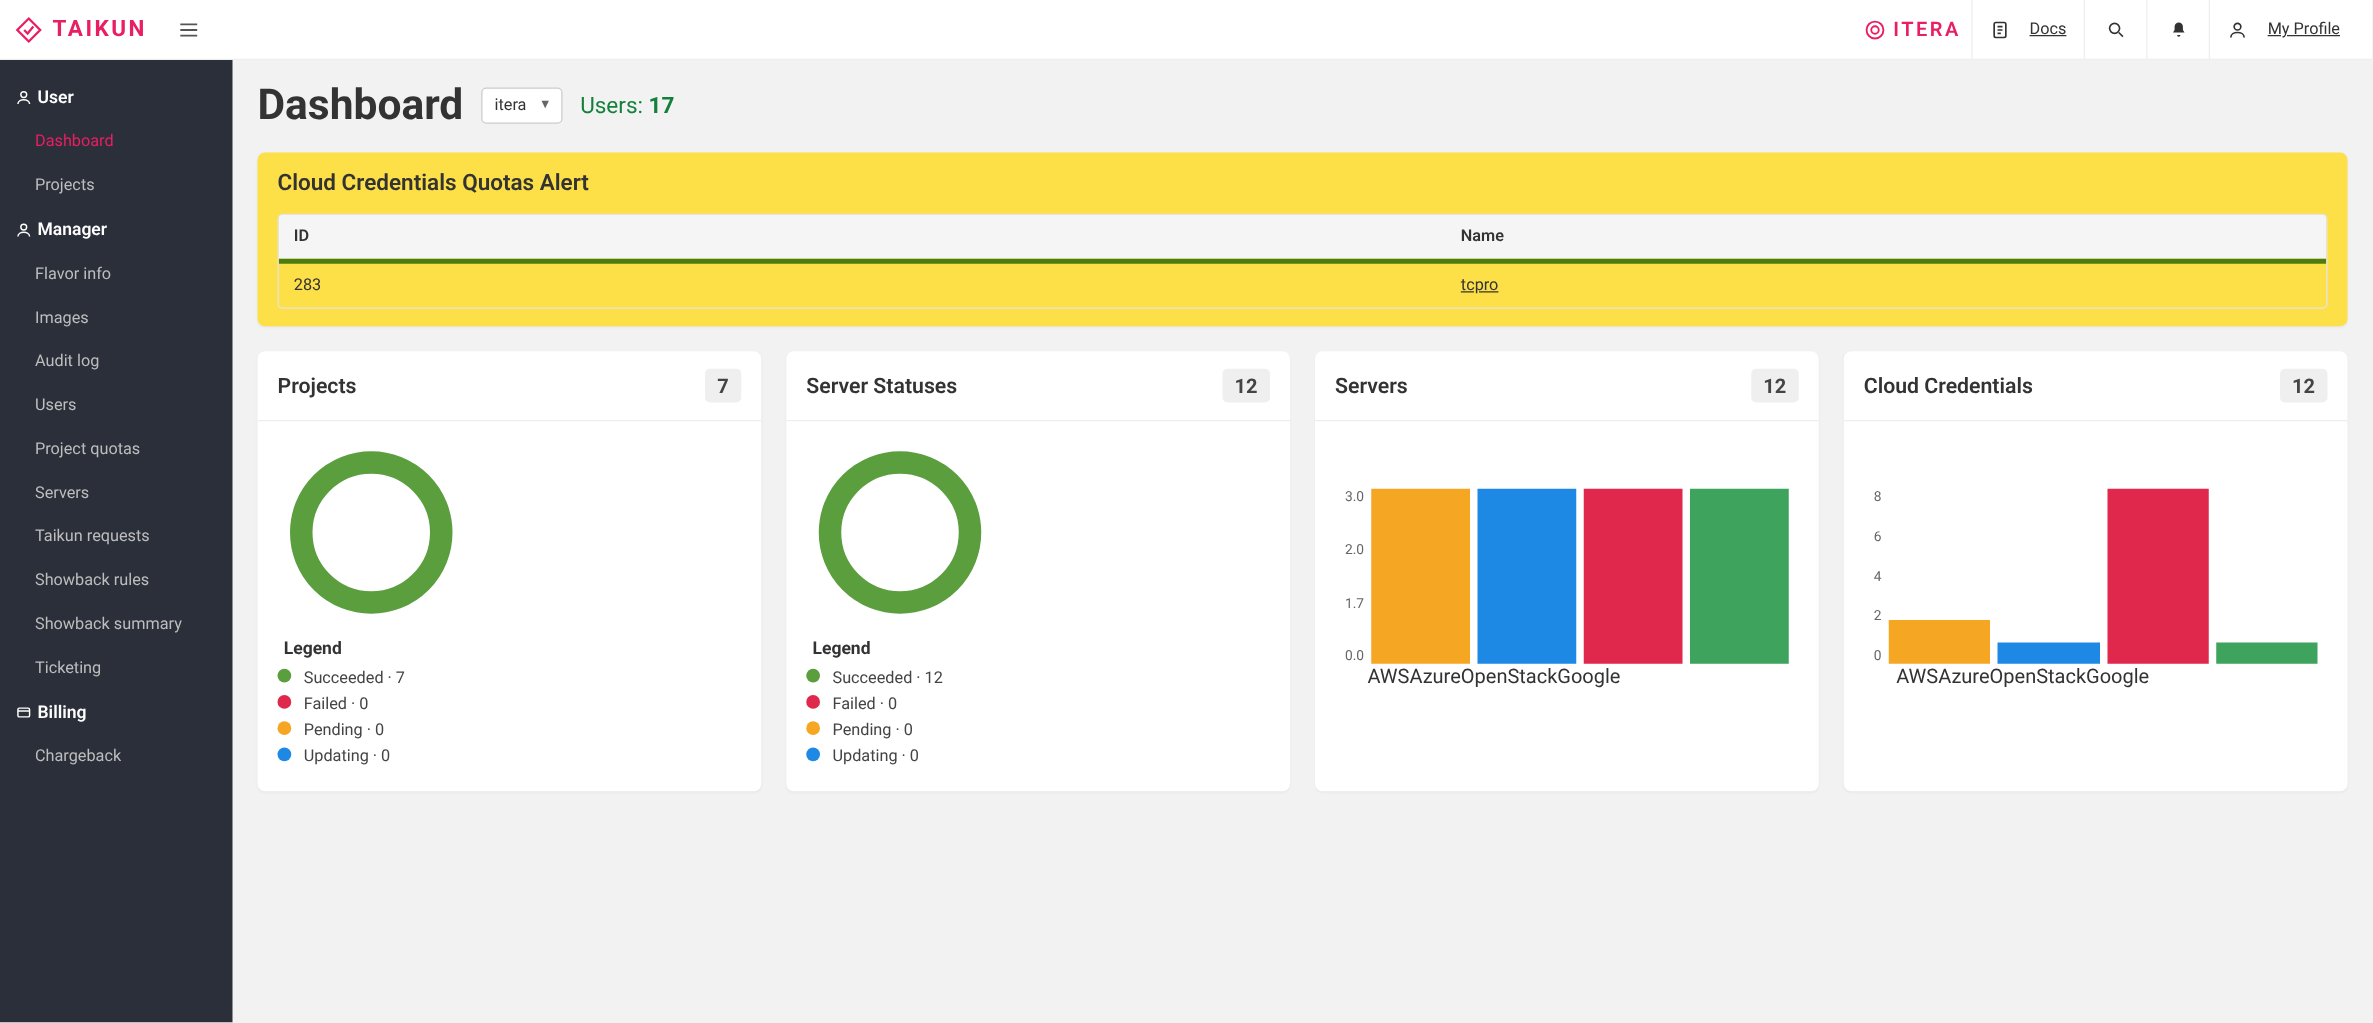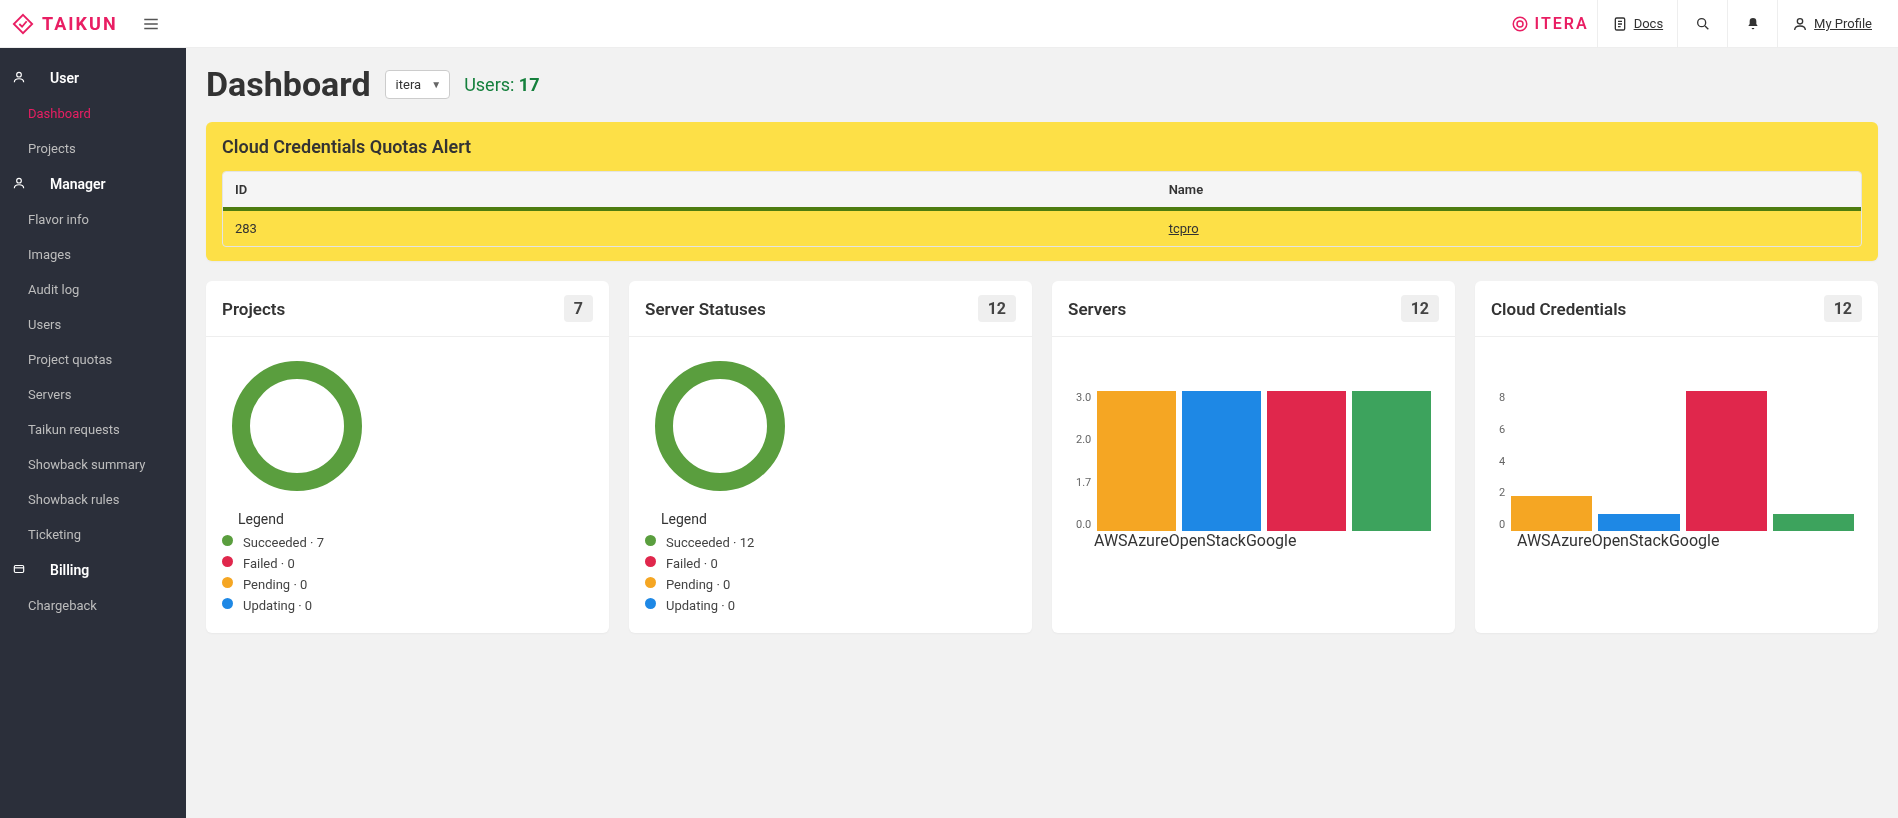--- a/index.html
+++ b/index.html
@@ -5,24 +5,24 @@
 * { box-sizing: border-box; margin: 0; padding: 0; }
 body { font-family: -apple-system, BlinkMacSystemFont, "Segoe UI", Roboto, sans-serif; background: #f2f2f2; color: #333; }
 .topbar { height: 48px; background: #fff; display: flex; align-items: center; padding: 0 12px; border-bottom: 1px solid #eee; position: relative; z-index: 2; }
 .topbar .logo-wrap { display: flex; align-items: flex-start; gap: 8px; }
 .topbar .logo-wrap .logo-text { font-weight: 700; letter-spacing: 2px; color: #e91e63; font-size: 18px; }
 .topbar .menu-toggle { margin-left: 24px; cursor: pointer; }
 .topbar .spacer { flex: 1; }
 .topbar .itera { display: flex; align-items: center; gap: 6px; color: #e91e63; font-weight: 600; letter-spacing: 2px; font-size: 16px; margin-right: 8px; }
 .topbar .top-action { width: 50px; display: flex; align-items: center; justify-content: center; height: 48px; border-left: 1px solid #eee; cursor: pointer; }
 .topbar .top-action a, .topbar .top-action .lbl { margin-left: 6px; text-decoration: underline; color: #333; font-size: 13px; }
-.topbar .top-action.with-text { width: auto; padding: 0 14px; }
+.topbar .top-action.with-text { width: auto; padding: 0 14px; gap: 10px; }
 .layout { display: flex; }
 .sidebar { width: 186px; background: #2b2f3a; color: #c8c8c8; min-height: calc(100vh - 48px); padding-top: 12px; }
-.sidebar .section-head { display: flex; gap: 24px; color: #fff; font-weight: 600; padding: 10px 12px; font-size: 14px; }
+.sidebar .section-head { display: flex; align-items: center; gap: 4px; color: #fff; font-weight: 600; padding: 10px 12px; font-size: 14px; }
 .sidebar .nav-item { padding: 10px 12px 10px 28px; font-size: 13px; color: #bdbdbd; cursor: pointer; }
 .sidebar .nav-item.active { color: #e91e63; }
 .main { flex: 1; padding: 16px 20px; }
 .page-head { display: flex; align-items: center; gap: 14px; margin-bottom: 18px; }
 .page-head h1 { font-weight: 700; font-size: 34px; }
 .page-head .select { background: #fff; border: 1px solid #ccc; border-radius: 4px; padding: 6px 28px 6px 10px; font-size: 13px; position: relative; cursor: pointer; }
 .page-head .select .chev { position: absolute; right: 8px; top: 50%; transform: translateY(-50%); color: #666; font-size: 10px; }
 .page-head .users { color: #15803d; font-size: 18px; }
 .page-head .users .num { font-weight: 700; }
 .card { background: #fde047; border-radius: 6px; padding: 14px 16px; box-shadow: 0 1px 2px rgba(0,0,0,0.04); }
@@ -36,21 +36,21 @@
 .table .trow { display: flex; font-size: 13px; border-top: 4px solid #4d7c0f; }
 .table .trow .td a { text-decoration: underline; color: #333; }
 .grid { display: grid; grid-template-columns: repeat(4, 1fr); gap: 20px; }
 .panel { background: #fff; border-radius: 6px; box-shadow: 0 1px 2px rgba(0,0,0,0.04); display: flex; flex-direction: column; }
 .panel-head { padding: 14px 16px; display: flex; align-items: center; justify-content: space-between; border-bottom: 1px solid #eee; }
 .panel-head .ptitle { font-weight: 600; font-size: 17px; }
 .panel-head .badge { background: #efefef; border-radius: 4px; padding: 4px 10px; font-weight: 700; font-size: 16px; color: #444; }
 .panel-body { padding: 14px 16px; }
 .donut-wrap { display: flex; justify-content: flex-start; padding: 10px 0 10px 10px; }
 .donut { width: 130px; height: 130px; border-radius: 50%; border: 18px solid #5a9e3e; }
-.legend-title { font-weight: 400; margin: 10px 0 8px 16px; font-size: 14px; }
+.legend-title { font-weight: 700; margin: 10px 0 8px 5px; font-size: 14px; }
 .legend-line { display: flex; align-items: flex-start; gap: 10px; font-size: 13px; margin: 6px 0; color: #444; }
 .legend-line .dot { width: 11px; height: 11px; border-radius: 50%; }
 .dot.green { background: #5a9e3e; }
 .dot.red { background: #e0274c; }
 .dot.orange { background: #f5a623; }
 .dot.blue { background: #1e88e5; }
 .barchart { height: 180px; display: flex; align-items: flex-end; padding: 6px 8px 0 8px; }
 .barchart .yaxis { display: flex; flex-direction: column; justify-content: space-between; height: 140px; margin-right: 6px; font-size: 11px; color: #666; text-align: right; }
 .barchart .plot { flex: 1; display: flex; align-items: flex-end; height: 140px; gap: 6px; }
 .barchart .bar { flex: 1; border-radius: 0; }
@@ -131,22 +131,22 @@
         </svg>
       <span>Manager</span>
     </div>
     <div class="nav-item">Flavor info</div>
     <div class="nav-item">Images</div>
     <div class="nav-item">Audit log</div>
     <div class="nav-item">Users</div>
     <div class="nav-item">Project quotas</div>
     <div class="nav-item">Servers</div>
     <div class="nav-item">Taikun requests</div>
+    <div class="nav-item">Showback rules</div>
     <div class="nav-item">Showback summary</div>
-    <div class="nav-item">Showback rules</div>
     <div class="nav-item">Ticketing</div>
 
     <div class="section-head">
       <svg width="14" height="14" viewBox="0 0 24 24">
           <rect x="4" y="6" width="16" height="12" rx="2" fill="none" stroke="#fff" stroke-width="2"></rect>
           <path d="M4 10h16" stroke="#fff" stroke-width="2"></path>
         </svg>
       <span>Billing</span>
     </div>
     <div class="nav-item">Chargeback</div>

